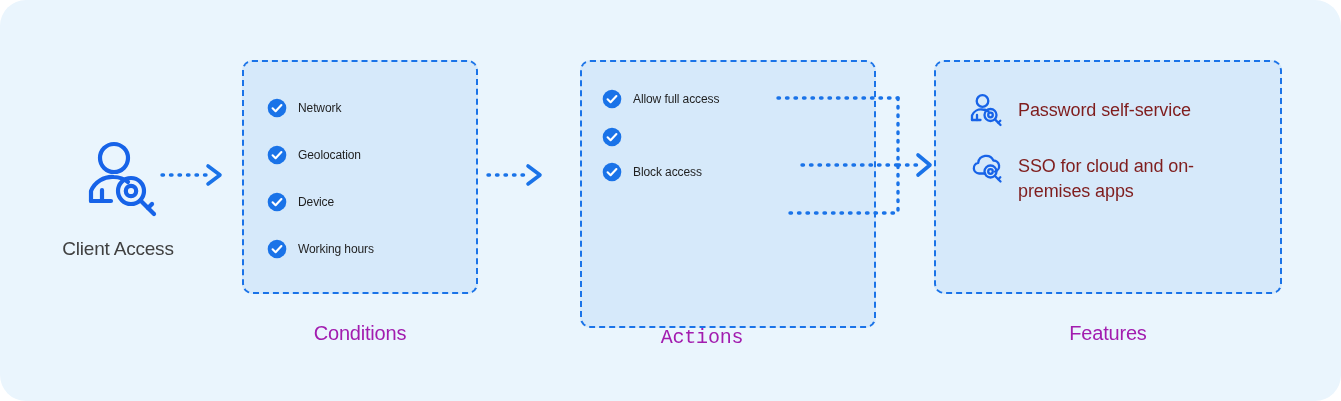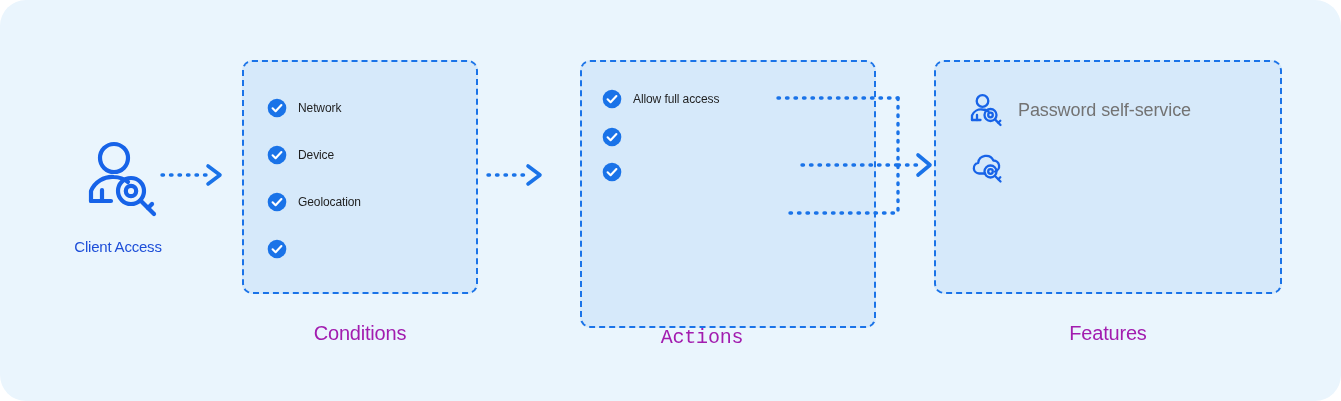--- a/index.html
+++ b/index.html
@@ -36,22 +36,22 @@
     top: 15px;
     width: 90px;
     height: 90px;
   }
   #client-access .ca-label {
     position: absolute;
     left: 0;
     top: 118px;
     width: 236px;
     text-align: center;
-    font-size: 15px;
-    color: #1d4ed8;
+    font-size: 19px;
+    color: #404040;
     letter-spacing: -0.2px;
   }
 
   
   .group-box {
     position: absolute;
     box-sizing: border-box;
     background: #d6e9fa;
     border: 2px dashed #1a73e8;
     border-radius: 10px;
@@ -119,21 +119,21 @@
   .feature-item:last-child { margin-bottom: 0; }
   .feature-icon {
     flex: 0 0 auto;
     width: 38px;
     height: 38px;
     margin-right: 12px;
   }
   .feature-text {
     font-size: 18px;
     line-height: 25px;
-    color: #737373;
+    color: #7f1d1d;
     letter-spacing: -0.1px;
     padding-top: 6px;
     max-width: 230px;
   }
 
   
   .connector { position: absolute; }
   #arrow-1 { left: 160px; top: 160px; width: 70px; height: 30px; }
   #arrow-2 { left: 486px; top: 160px; width: 62px; height: 30px; }
   #bus-connector { left: 760px; top: 85px; width: 180px; height: 145px; }
@@ -181,40 +181,41 @@
         <span class="check-text">Network</span>
       </div>
 
       <div class="check-item">
         <span class="check-badge">
           <svg viewBox="0 0 20 20" width="20" height="20">
             <circle cx="10" cy="10" r="9.3" fill="#1a73e8"></circle>
             <polyline points="5.6,10.3 8.6,13.2 14.4,7" fill="none" stroke="#ffffff" stroke-width="2.1" stroke-linecap="round" stroke-linejoin="round"></polyline>
           </svg>
         </span>
+        <span class="check-text">Geolocation</span>
+      </div>
+
+      <div class="check-item">
+        <span class="check-badge">
+          <svg viewBox="0 0 20 20" width="20" height="20">
+            <circle cx="10" cy="10" r="9.3" fill="#1a73e8"></circle>
+            <polyline points="5.6,10.3 8.6,13.2 14.4,7" fill="none" stroke="#ffffff" stroke-width="2.1" stroke-linecap="round" stroke-linejoin="round"></polyline>
+          </svg>
+        </span>
         <span class="check-text">Device</span>
       </div>
 
       <div class="check-item">
         <span class="check-badge">
           <svg viewBox="0 0 20 20" width="20" height="20">
             <circle cx="10" cy="10" r="9.3" fill="#1a73e8"></circle>
             <polyline points="5.6,10.3 8.6,13.2 14.4,7" fill="none" stroke="#ffffff" stroke-width="2.1" stroke-linecap="round" stroke-linejoin="round"></polyline>
           </svg>
         </span>
-        <span class="check-text">Geolocation</span>
-      </div>
-
-      <div class="check-item">
-        <span class="check-badge">
-          <svg viewBox="0 0 20 20" width="20" height="20">
-            <circle cx="10" cy="10" r="9.3" fill="#1a73e8"></circle>
-            <polyline points="5.6,10.3 8.6,13.2 14.4,7" fill="none" stroke="#ffffff" stroke-width="2.1" stroke-linecap="round" stroke-linejoin="round"></polyline>
-          </svg>
-        </span>
+        <span class="check-text">Working hours</span>
       </div>
 
     </div>
   </div>
   <div class="caption" id="cap-conditions">Conditions</div>
 
   <div class="connector" id="arrow-2">
     <svg viewBox="0 0 62 30" width="62" height="30">
       <line x1="2" y1="15" x2="40" y2="15" stroke="#1a73e8" stroke-width="3.4" stroke-linecap="round" stroke-dasharray="1.5 7"></line>
       <polyline points="42,6 54,15 42,24" fill="none" stroke="#1a73e8" stroke-width="3.6" stroke-linecap="round" stroke-linejoin="round"></polyline>
@@ -244,20 +245,21 @@
         </span>
       </div>
 
       <div class="check-item">
         <span class="check-badge">
           <svg viewBox="0 0 20 20" width="20" height="20">
             <circle cx="10" cy="10" r="9.3" fill="#1a73e8"></circle>
             <polyline points="5.6,10.3 8.6,13.2 14.4,7" fill="none" stroke="#ffffff" stroke-width="2.1" stroke-linecap="round" stroke-linejoin="round"></polyline>
           </svg>
         </span>
+        <span class="check-text">Block access</span>
       </div>
 
     </div>
   </div>
   <div class="caption" id="cap-actions">Actions</div>
 
   <div class="connector" id="bus-connector">
     <svg viewBox="0 0 180 145" width="180" height="145">
       <g stroke="#1a73e8" stroke-width="3.4" stroke-linecap="round" fill="none">
 
@@ -302,19 +304,20 @@
           <svg viewBox="0 0 38 38" width="38" height="38">
             <g fill="none" stroke="#1763e8" stroke-width="2.3" stroke-linecap="round" stroke-linejoin="round">
               <path d="M27 23.5 a5.6 5.6 0 0 0 -1.6 -11 a8 8 0 0 0 -15.2 2.3 a5.4 5.4 0 0 0 0.9 10.7 h6"></path>
               <circle cx="22.5" cy="23.5" r="6"></circle>
               <circle cx="22.5" cy="23.5" r="2.3"></circle>
               <path d="M27 28 L32.5 33.5"></path>
               <path d="M30.3 31.2 l2 -2"></path>
             </g>
           </svg>
         </span>
+        <span class="feature-text">SSO for cloud and on-premises apps</span>
       </div>
 
     </div>
   </div>
   <div class="caption" id="cap-features">Features</div>
 
 </div>
 
 </body></html>

